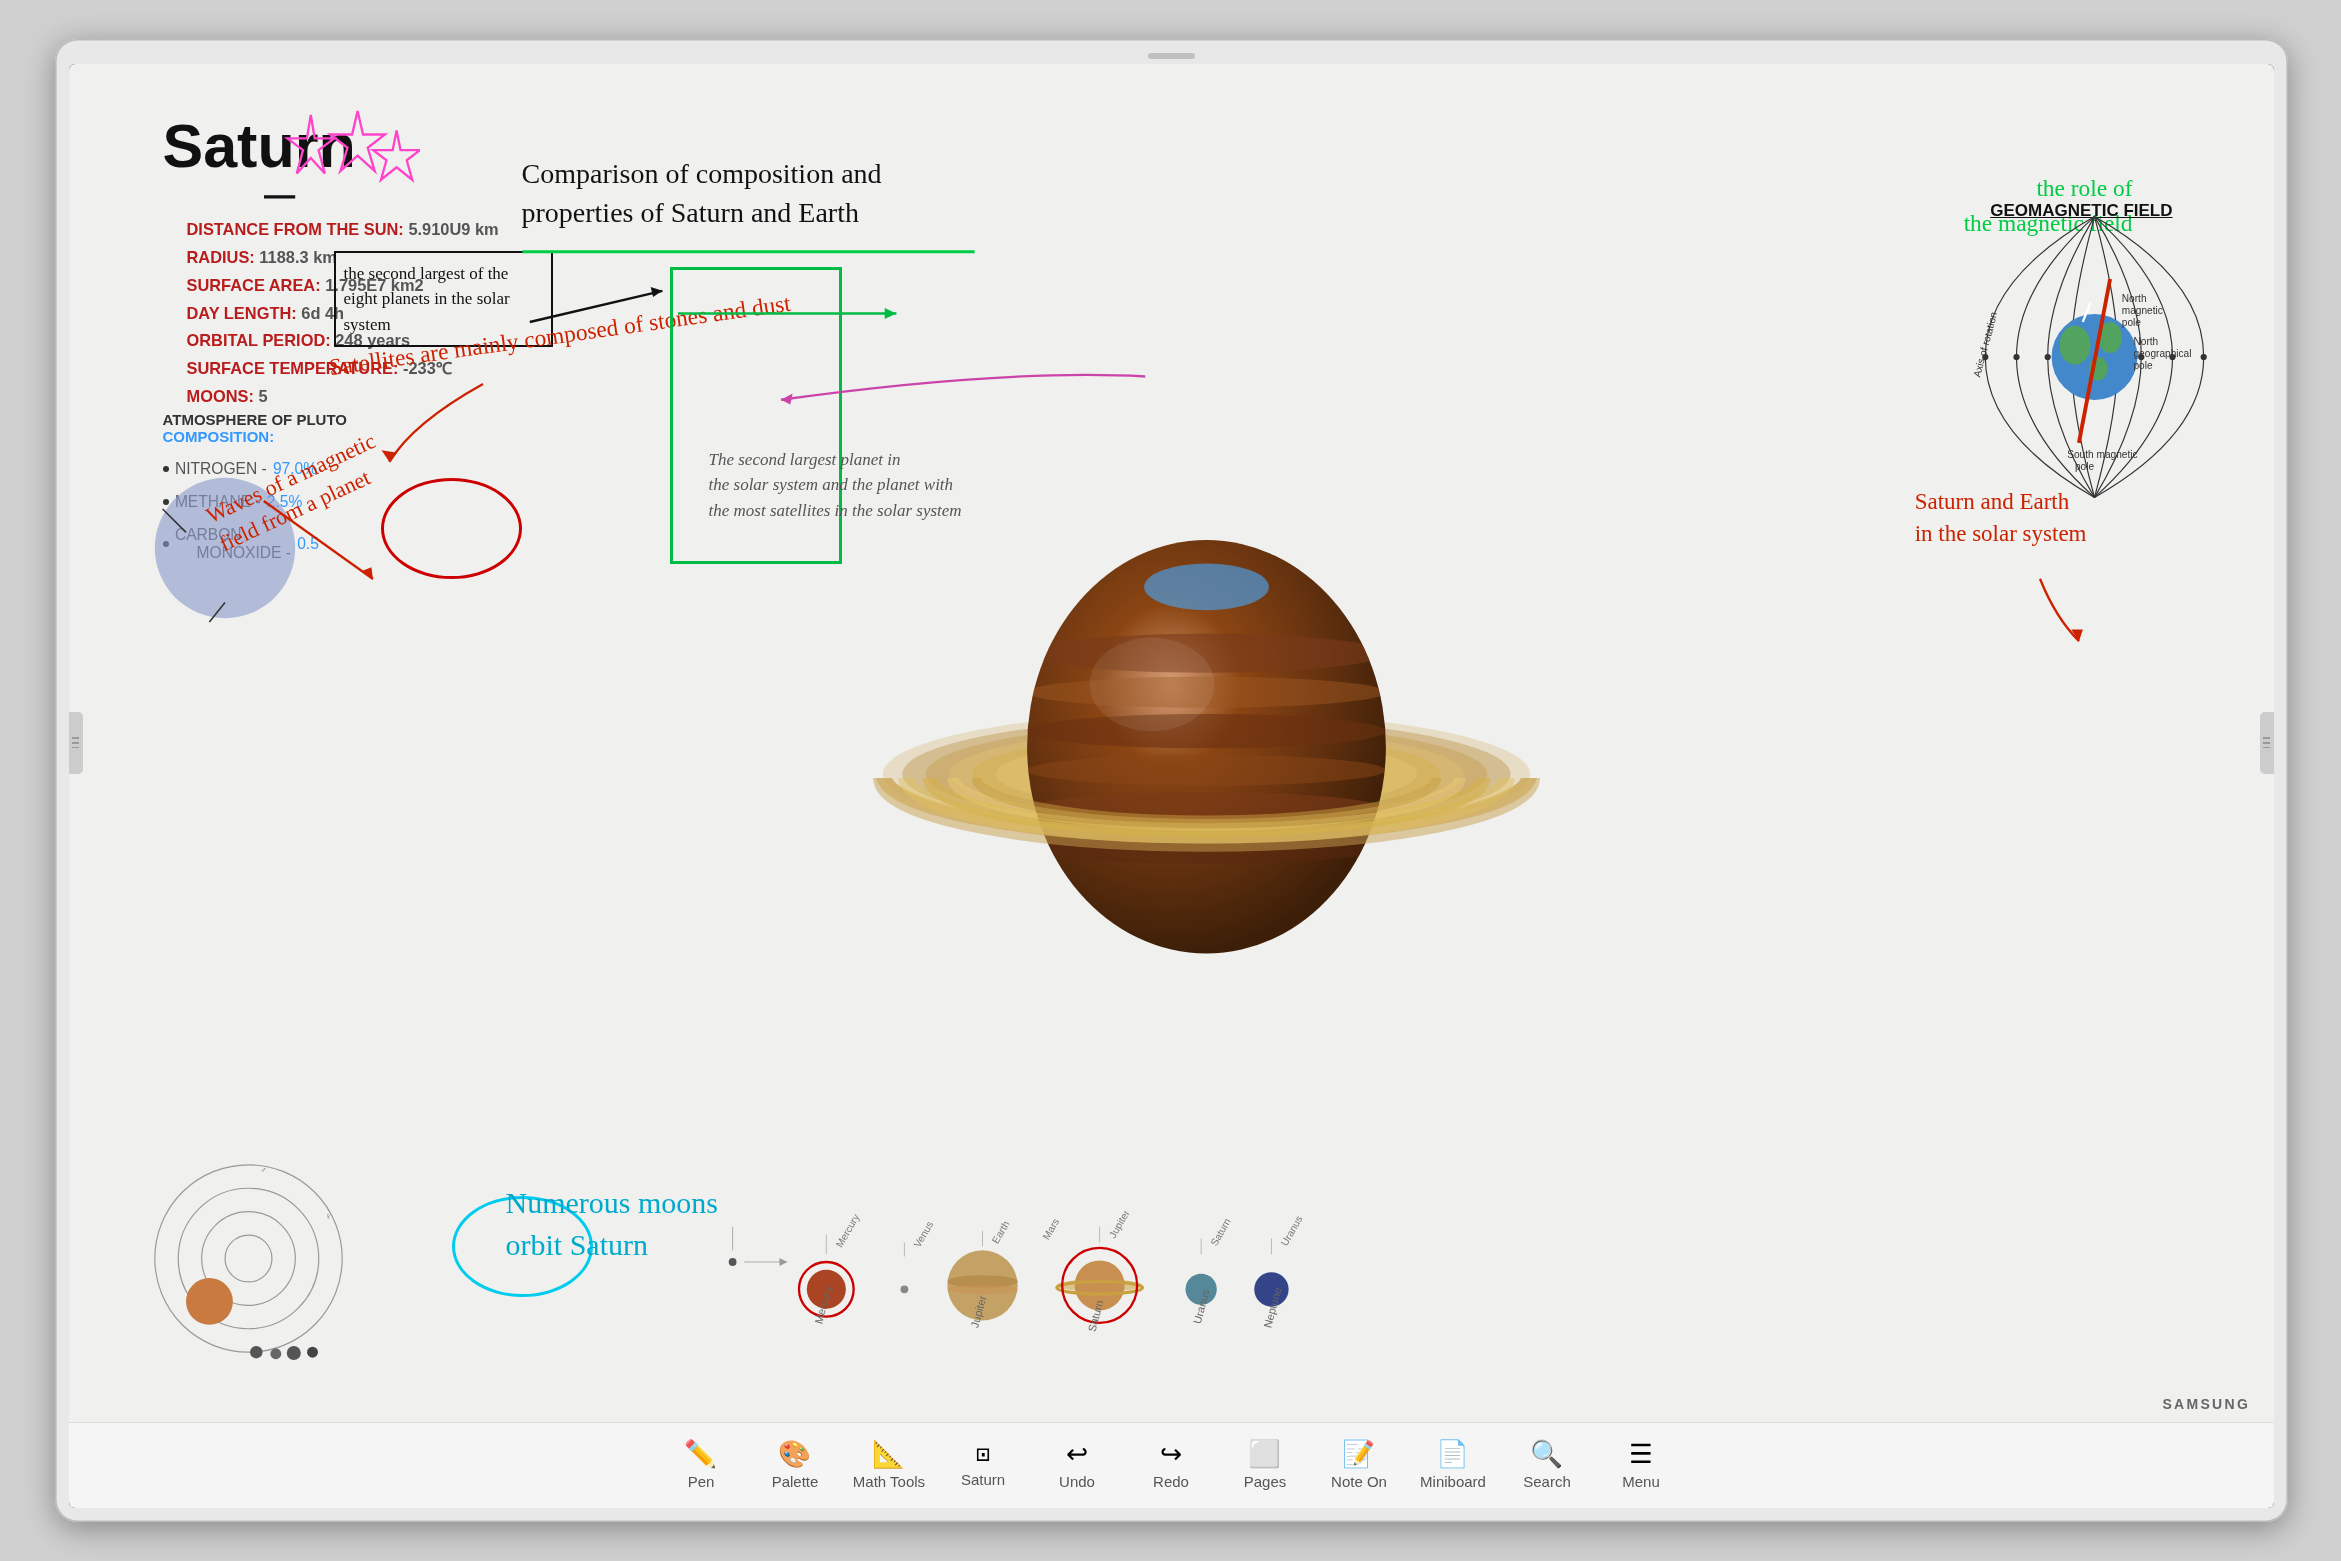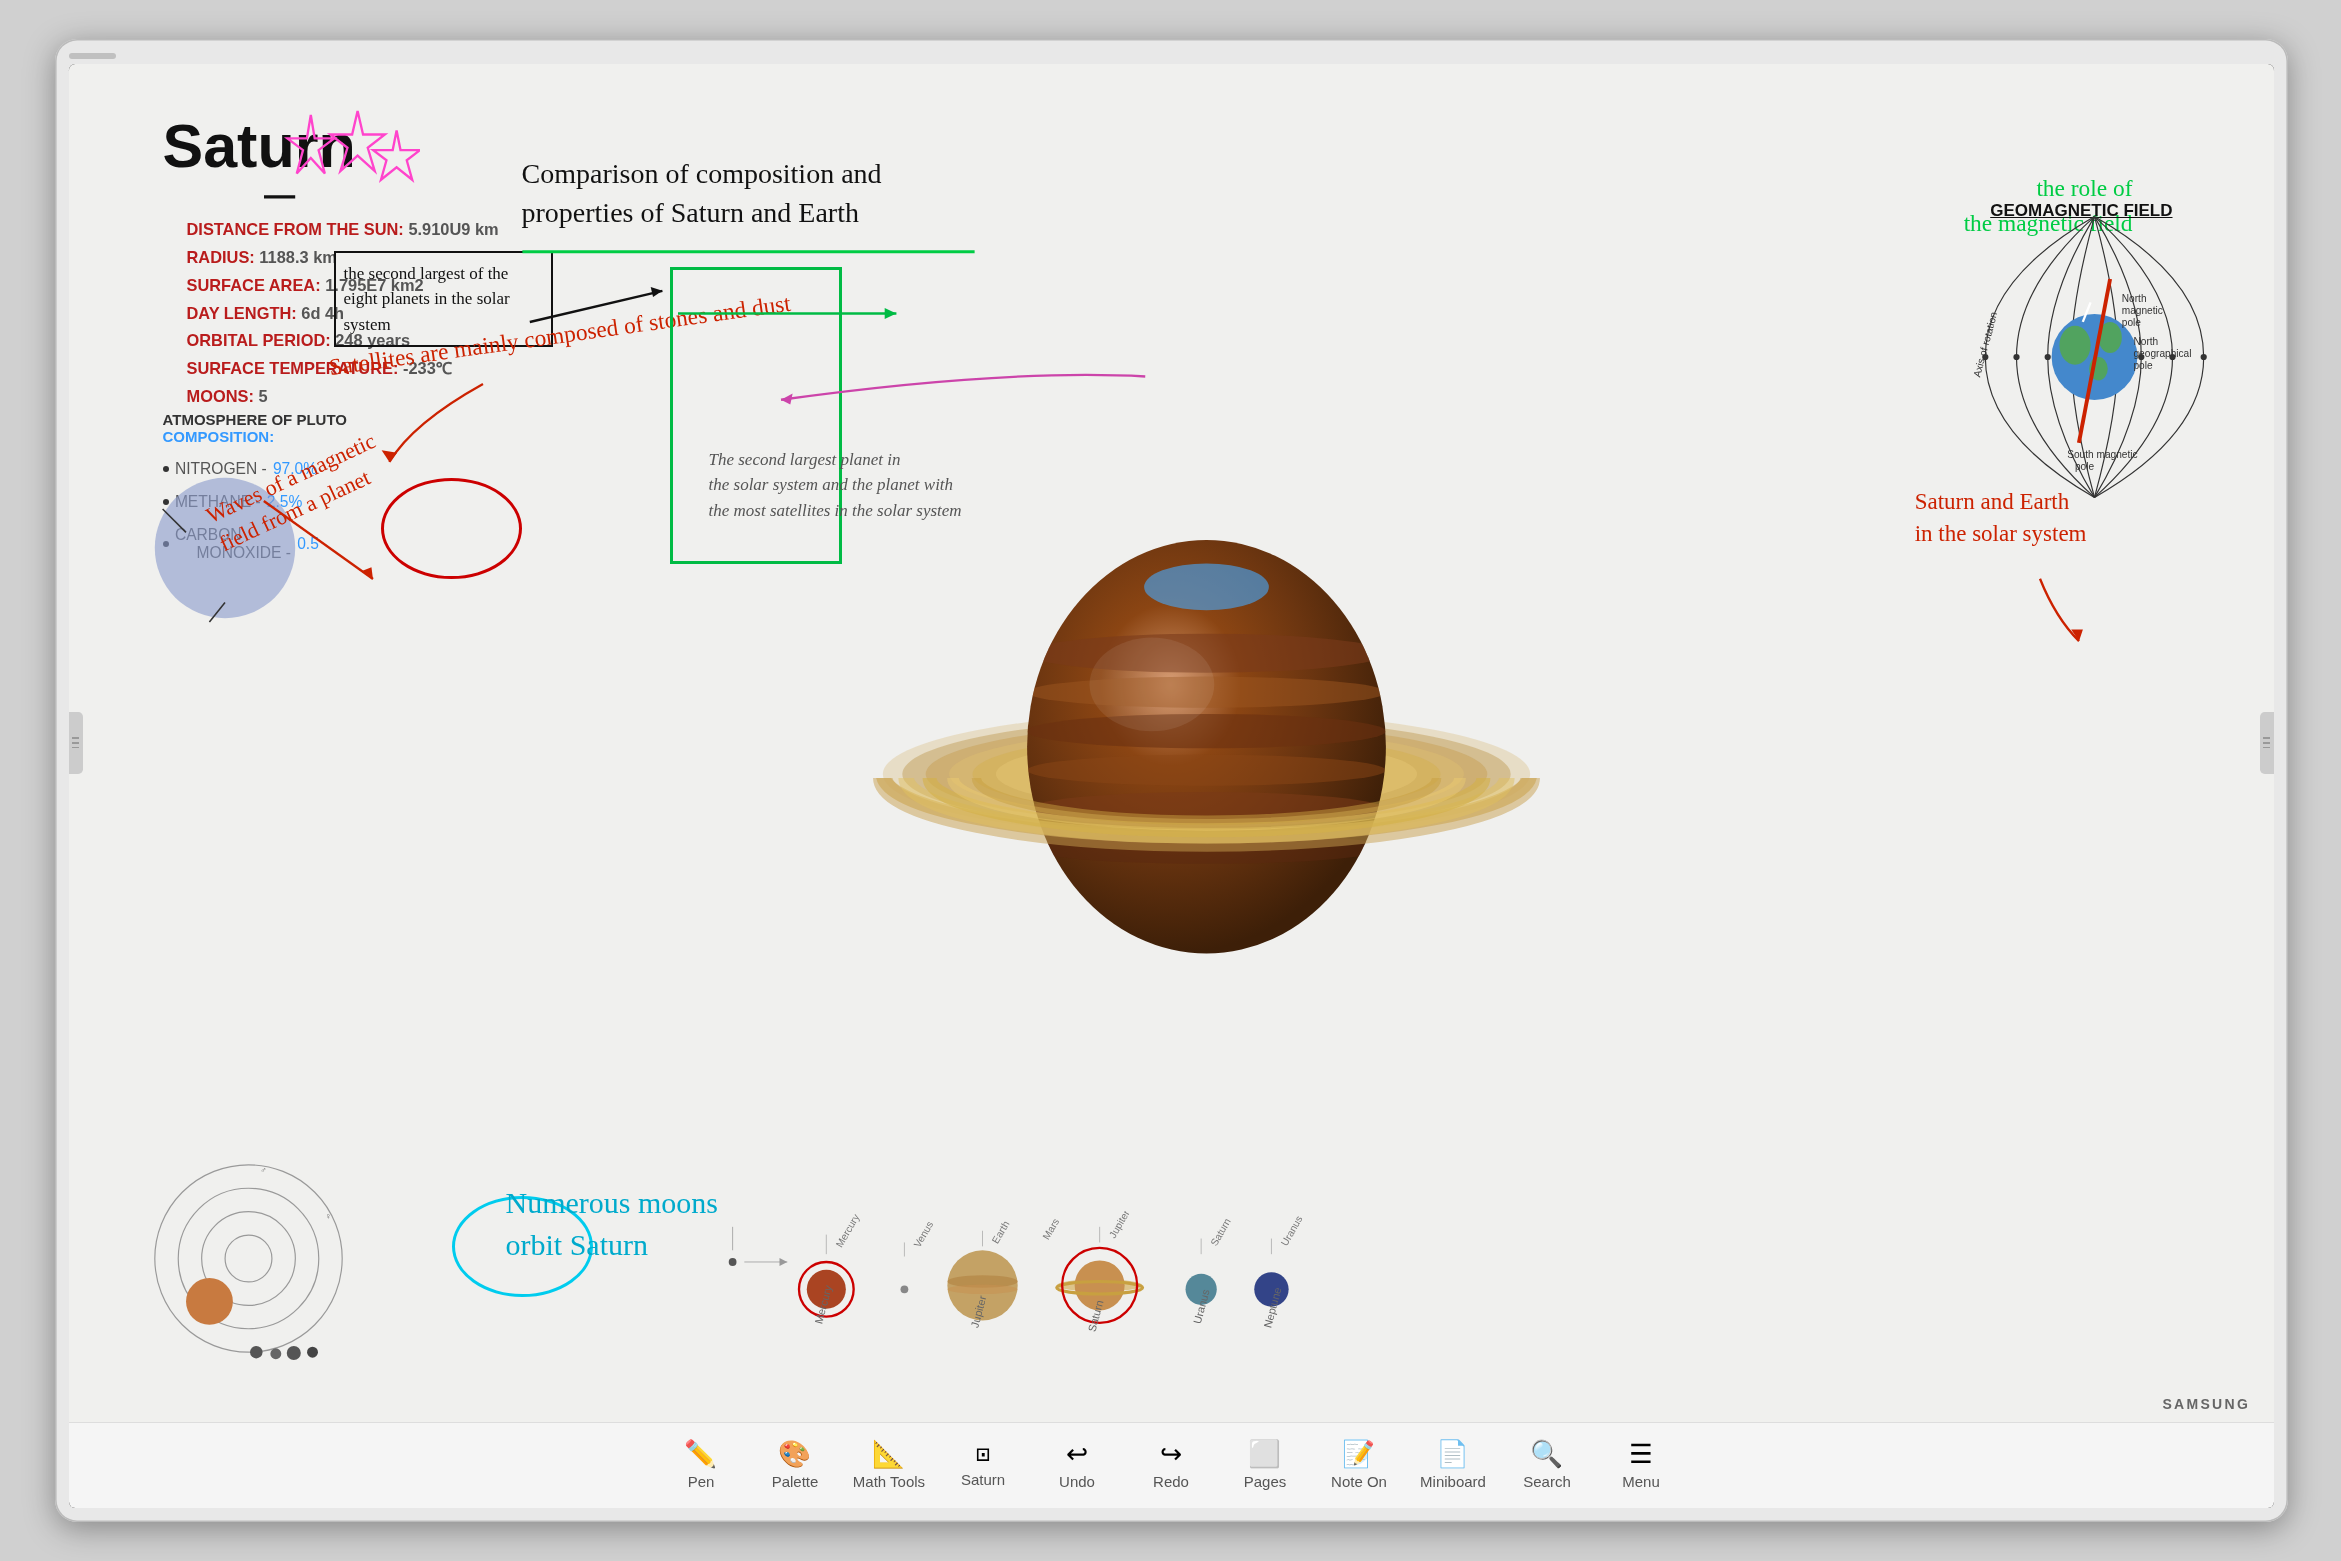--- a/index.html
+++ b/index.html
@@ -16,20 +16,21 @@
 
     .monitor-outer {
       width: 2233px;
       height: 1483px;
       background: #e8e8e8;
       border-radius: 22px;
       padding: 14px;
       box-shadow: 0 6.2px 31px rgba(0,0,0,0.35), inset 0 0 0 1.6px #bbb;
       display: flex;
       flex-direction: column;
+      align-items: center;
     }
 
     .monitor-top-notch {
       width: 47px;
       height: 6.2px;
       background: #c0c0c0;
       border-radius: 3.1px;
       margin-bottom: 4.7px;
     }
 

